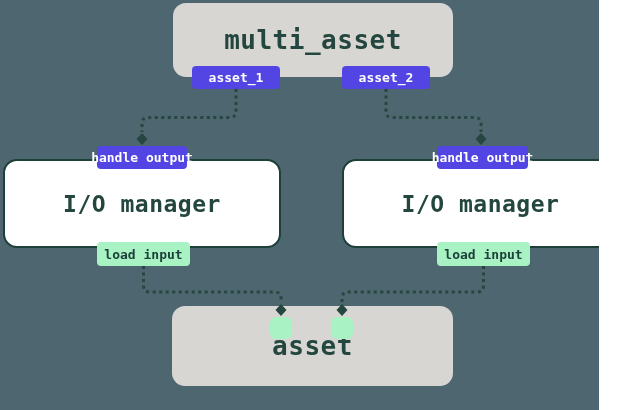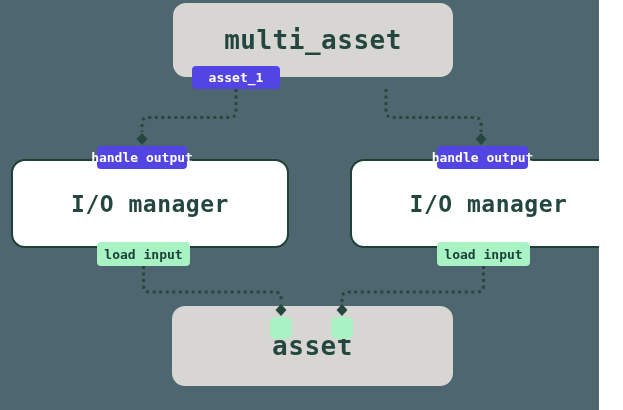--- a/index.html
+++ b/index.html
@@ -28,21 +28,20 @@
     letter-spacing: 0.5px;
   }
   .node.white {
     background: var(--box-white, #FFFFFF);
     border: 2.5px solid var(--border-green, #1D4038);
     border-radius: 14px;
     color: var(--dark-green, #23463E);
     font-size: 23px;
     font-weight: 600;
     letter-spacing: 0.5px;
-    margin-left: 8px;
   }
   .tag {
     position: absolute;
     display: flex;
     align-items: center;
     justify-content: center;
     font-size: 13px;
     font-weight: 700;
     border-radius: 4px;
     z-index: 3;
@@ -115,20 +114,21 @@
     <path class="diamond" d="M481,133 L486.5,139 L481,145 L475.5,139 Z"></path>
 
     <path class="dash" d="M143.5,266 V285.5 Q143.5,292 150,292 H274.5 Q281,292 281,298.5 V303"></path>
     <path class="diamond" d="M281,304 L286.5,310 L281,316 L275.5,310 Z"></path>
 
     <path class="dash" d="M483.5,266 V285.5 Q483.5,292 477,292 H348.5 Q342,292 342,298.5 V303"></path>
     <path class="diamond" d="M342,304 L347.5,310 L342,316 L336.5,310 Z"></path>
   </svg>
 
   <div class="tag purple" id="t-asset1">asset_1</div>
+  <div class="tag purple" id="t-asset2">asset_2</div>
 
   <div class="tag purple" id="t-ho-left">handle output</div>
   <div class="tag purple" id="t-ho-right">handle output</div>
 
   <div class="tag green" id="t-li-left">load input</div>
   <div class="tag green" id="t-li-right">load input</div>
 
   <div class="square" id="sq-left"></div>
   <div class="square" id="sq-right"></div>
 

